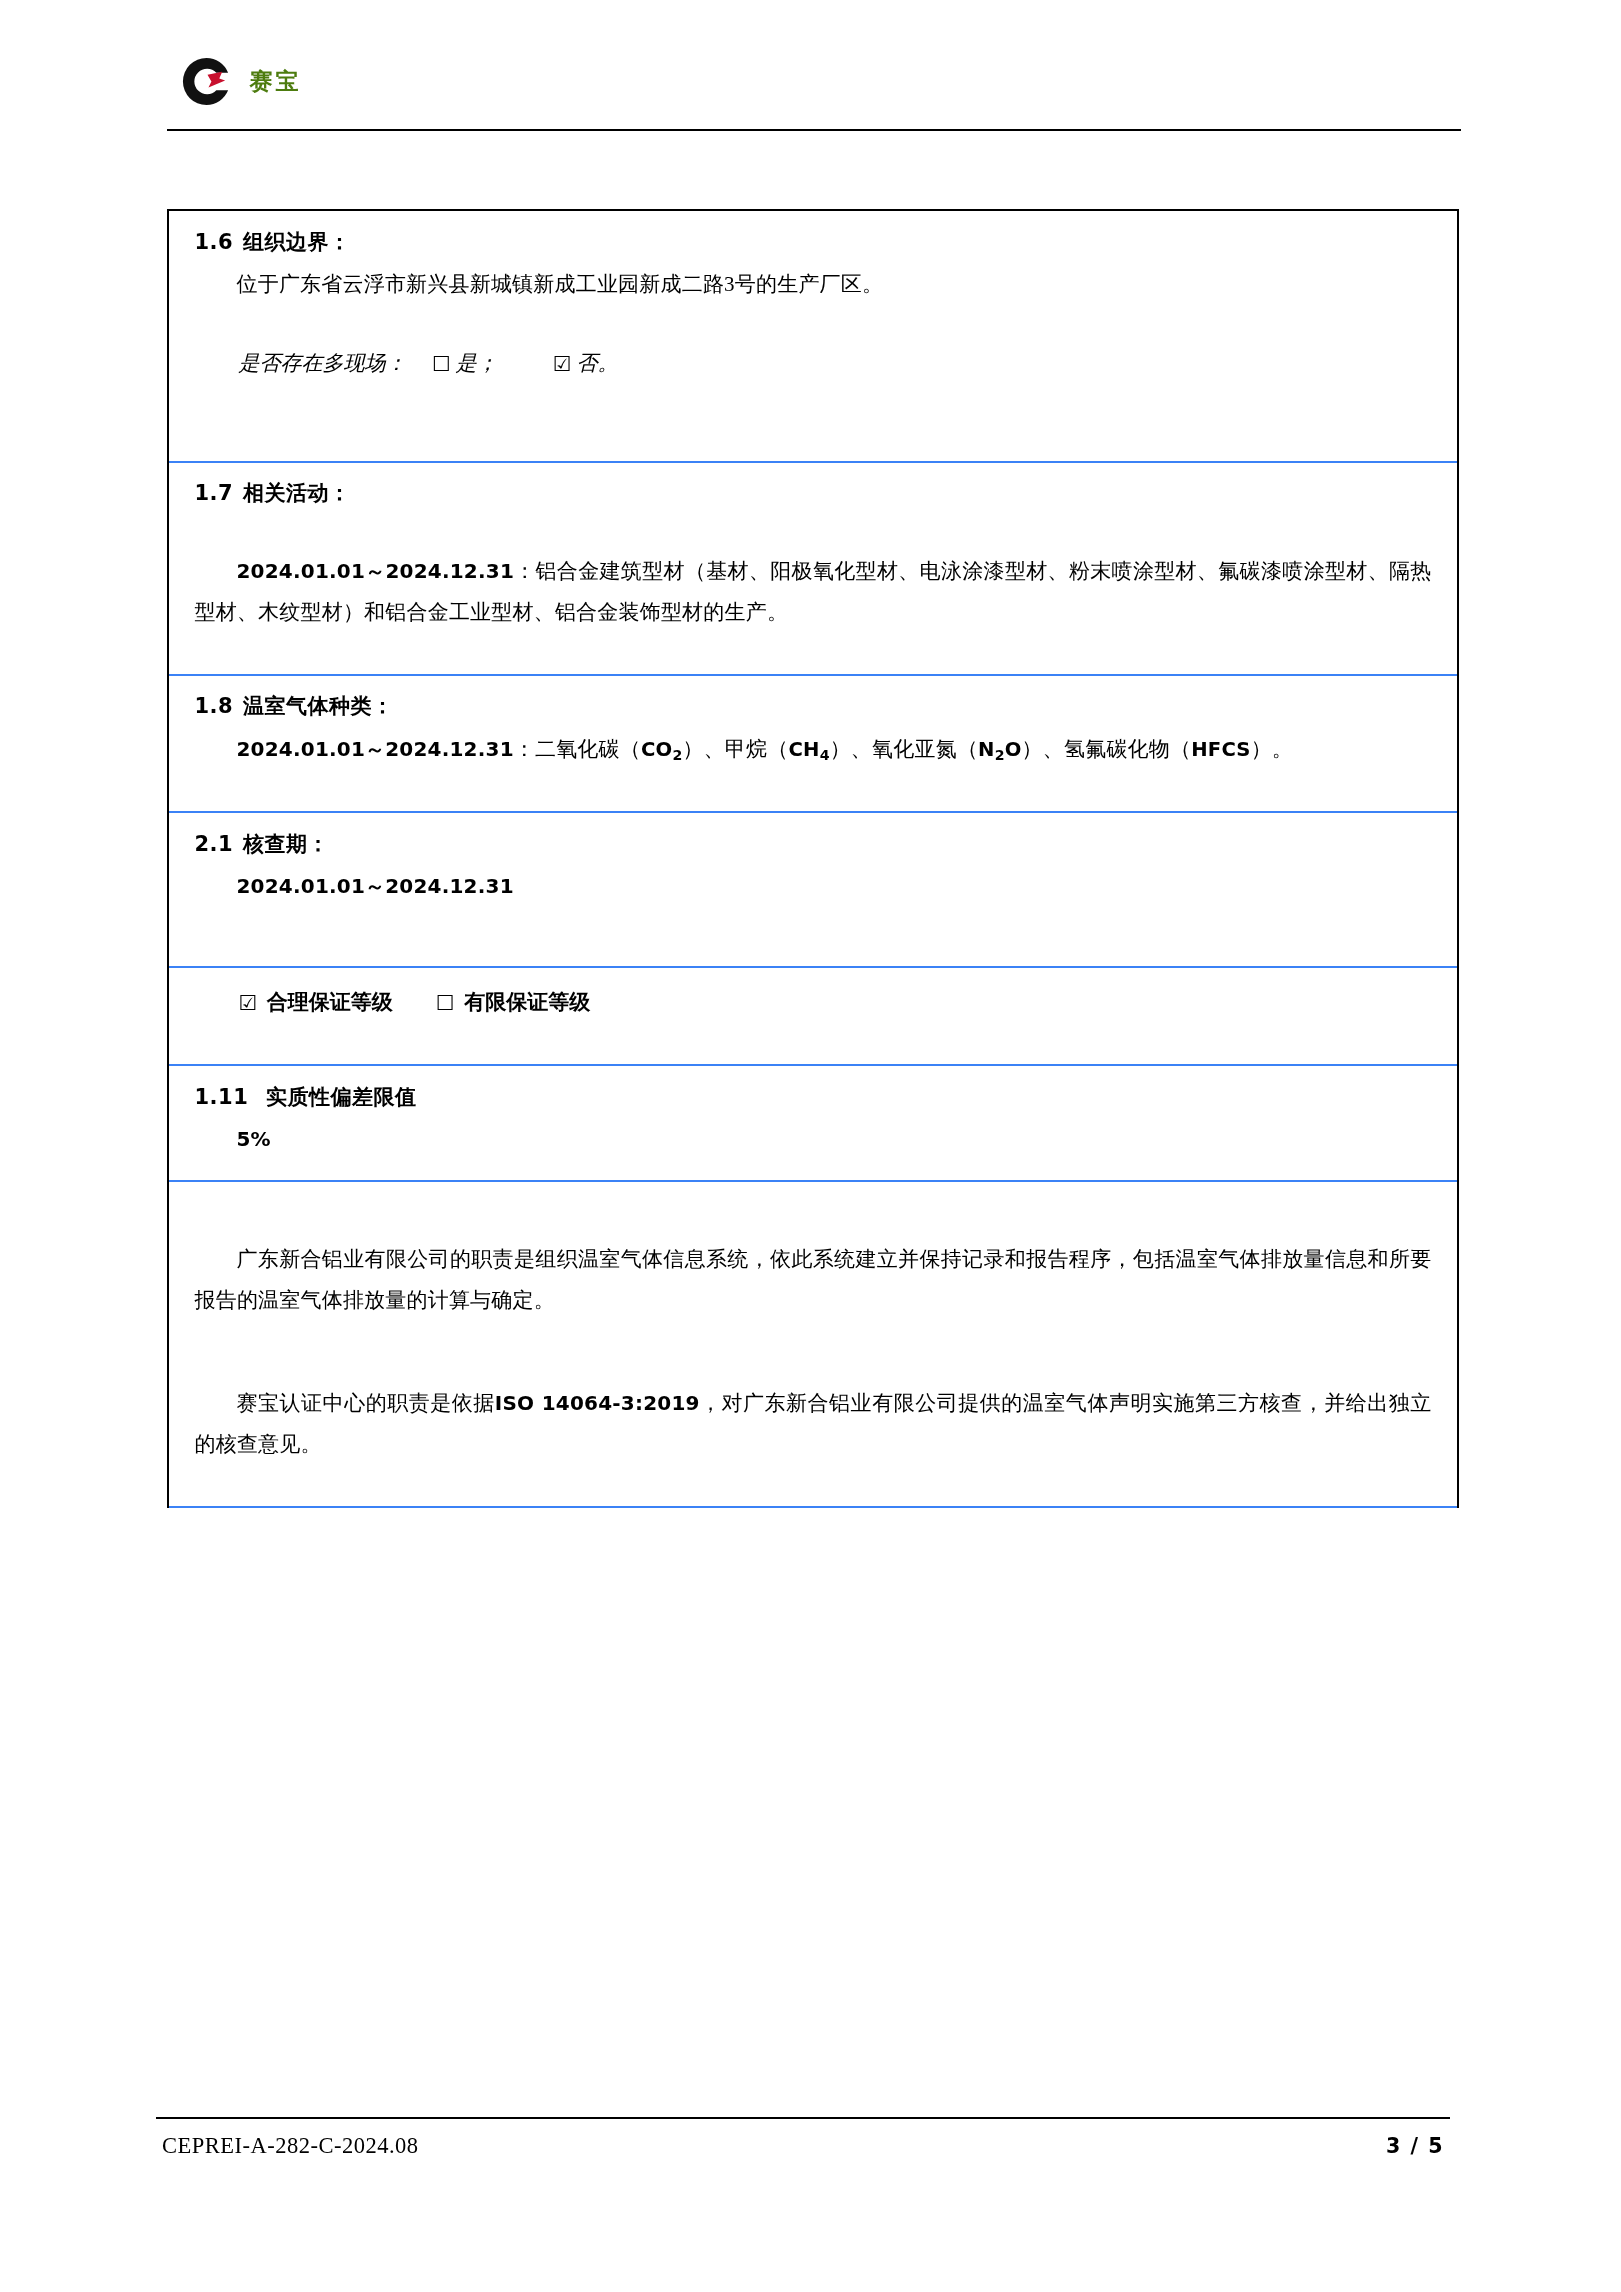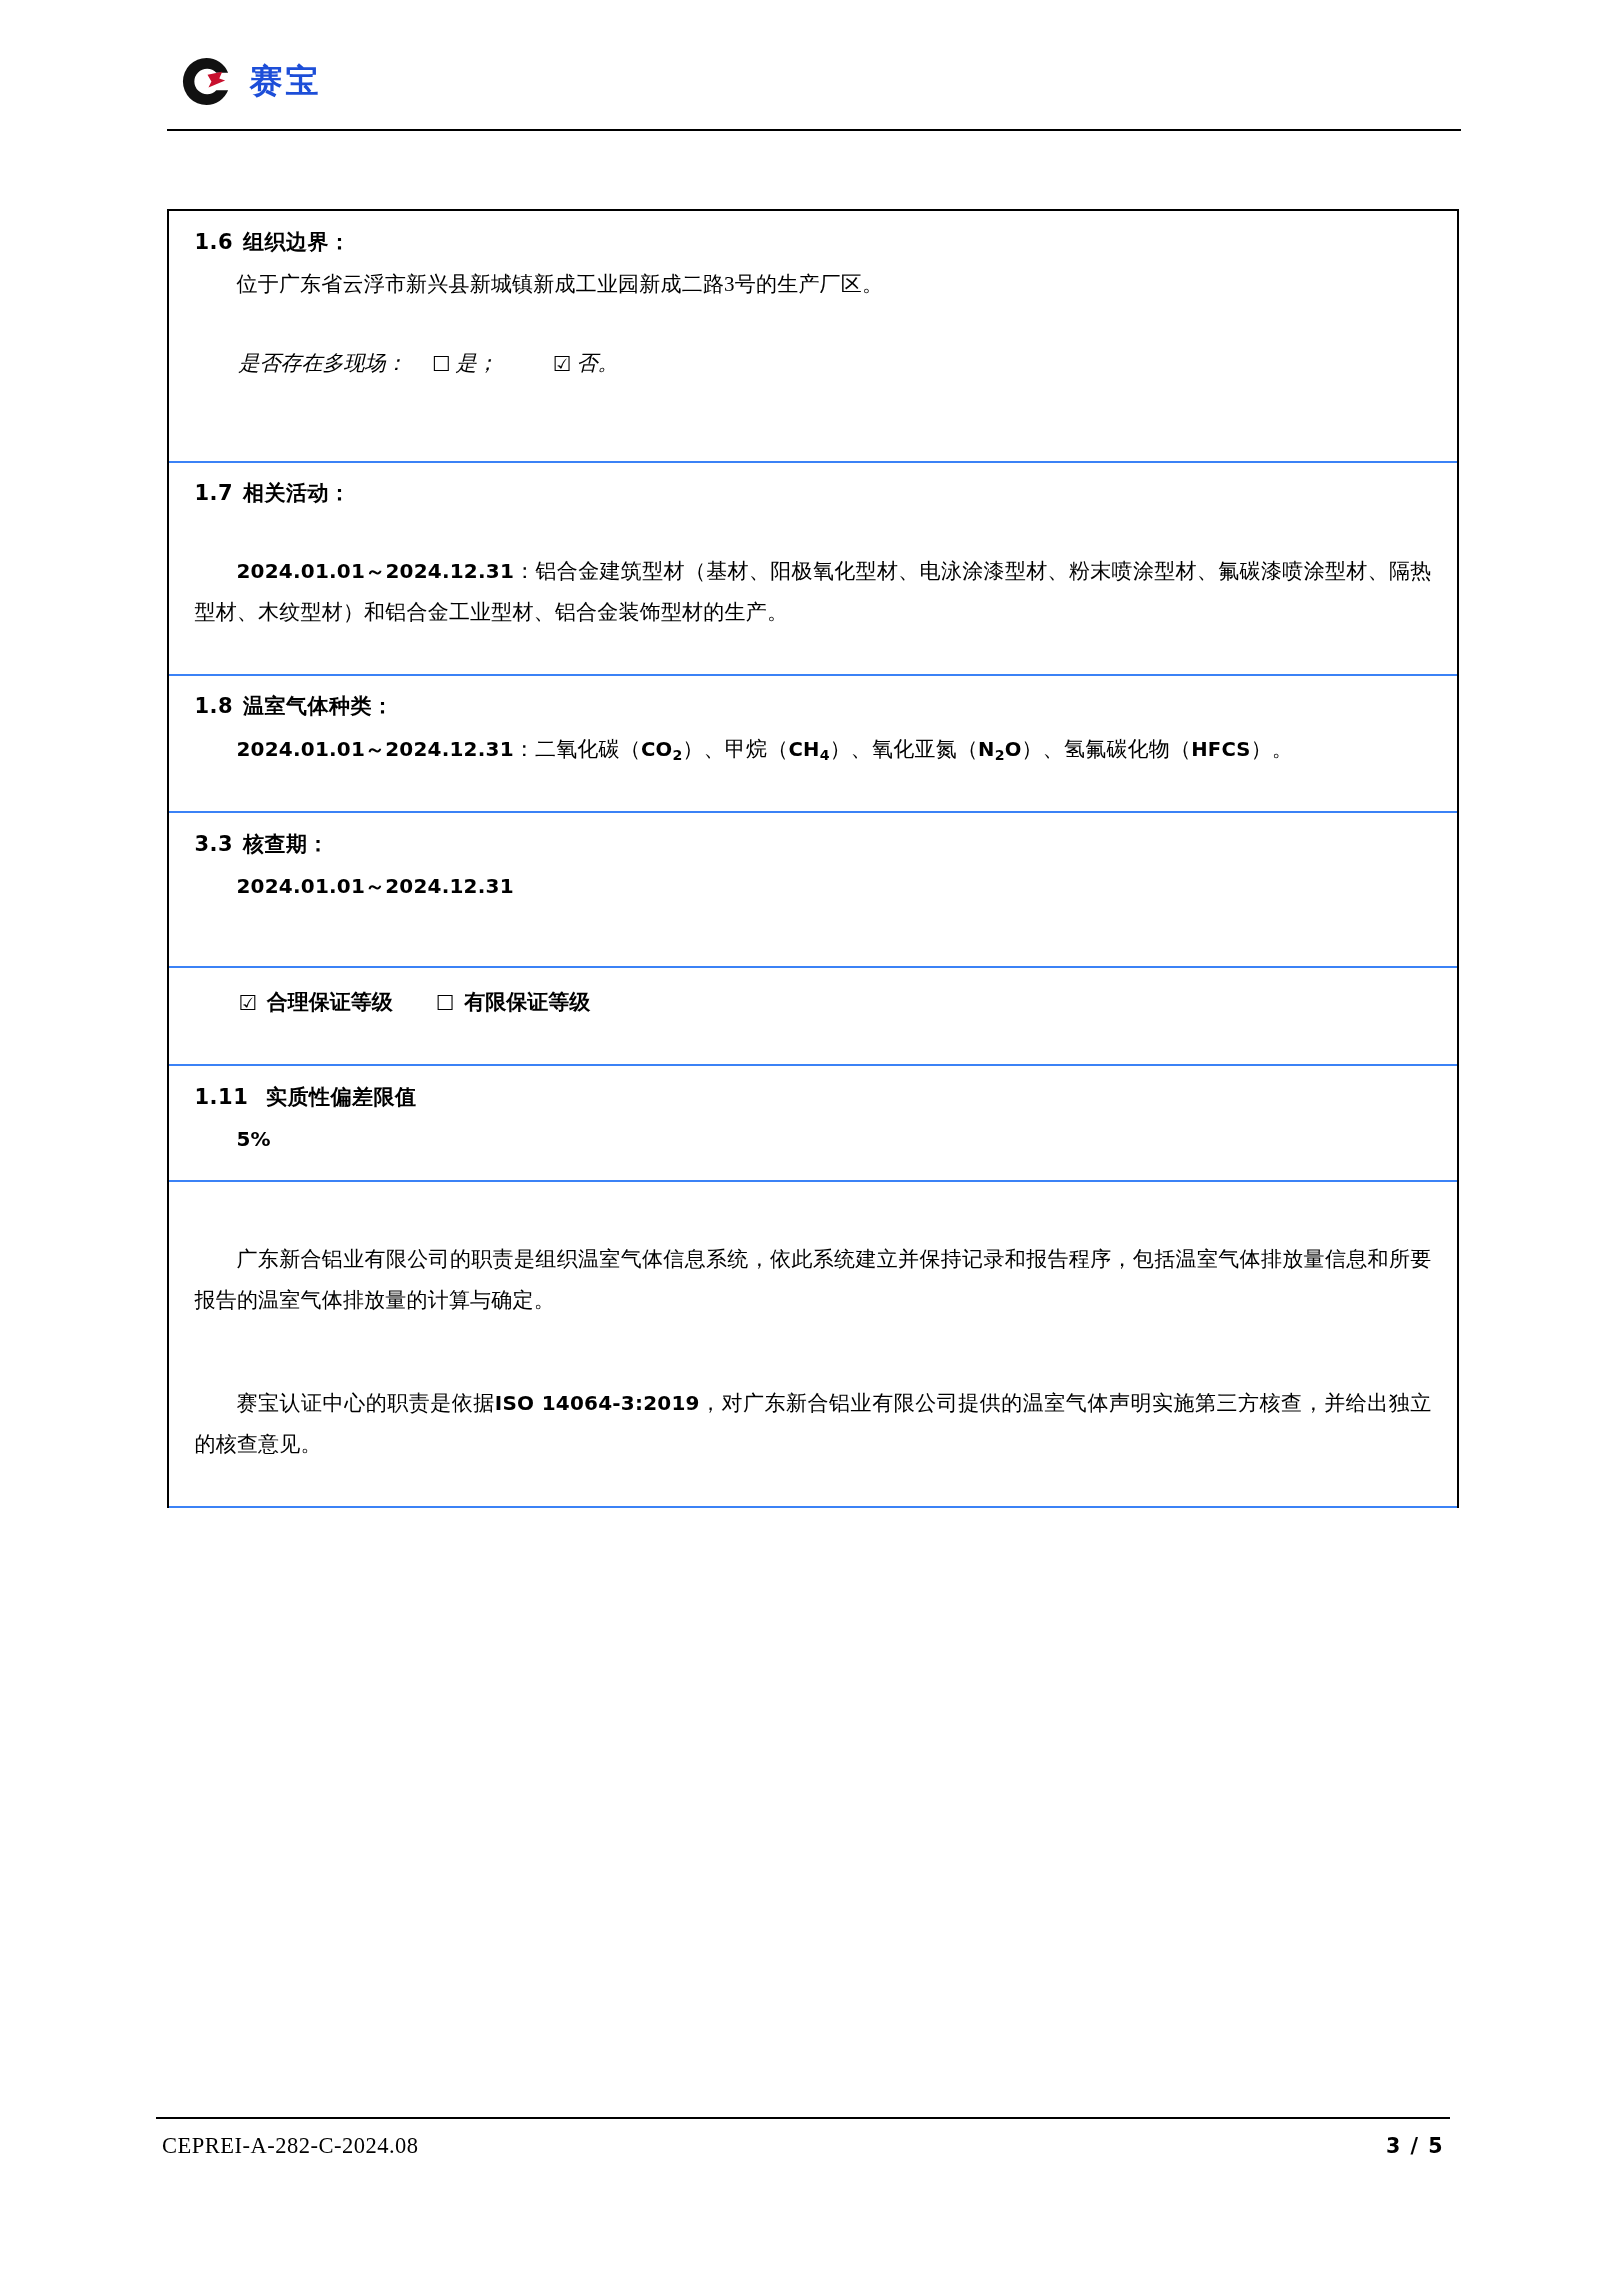--- a/index.html
+++ b/index.html
@@ -38,25 +38,25 @@
   }
   .logo-mark {
     position: relative;
     width: 55px;
     height: 55px;
     flex: none;
   }
   .logo-mark svg { display: block; }
   .logo-text {
     font-family: "DejaVu Sans", "Liberation Sans", sans-serif;
-    font-size: 33px;
+    font-size: 23px;
     font-weight: 700;
     letter-spacing: 2.9px;
     margin-left: 15.7px;
-    color: #1d4ed8;
+    color: #4d7c0f;
   }
   .header-rule {
     position: absolute;
     left: 0;
     top: 82px;
     width: 1294px;
     height: 0;
     border-top: 2.9px solid #000000;
   }
 
@@ -232,21 +232,21 @@
         <span class="num">1.8</span><span>温室气体种类：</span>
       </p>
       <p class="body-text indent-1">
         <span class="mono-date">2024.01.01～2024.12.31</span><span>：</span><span>二氧化碳</span>（<span class="formula"><span>CO</span><span class="sub">2</span></span>）、<span>甲烷</span>（<span class="formula"><span>CH</span><span class="sub">4</span></span>）、<span>氧化亚氮</span>（<span class="formula"><span>N</span><span class="sub">2</span><span>O</span></span>）、<span>氢氟碳化物</span>（<span class="formula">HFCS</span>）<span>。</span>
       </p>
       <div class="spacer-sm"></div>
     </div>
 
     <div class="sec">
       <p class="sec-title">
-        <span class="num">3.3</span><span>核查期：</span>
+        <span class="num">2.1</span><span>核查期：</span>
       </p>
       <p class="body-text indent-1">
         <span class="mono-date">2024.01.01～2024.12.31</span>
       </p>
       <div class="spacer-md"></div>
     </div>
 
     <div class="sec">
       <p class="opt-row">
         <span class="opt"><span class="chk">☑</span><span class="lbl">合理保证等级</span></span><span class="opt"><span class="chk">☐</span><span class="lbl">有限保证等级</span></span>

